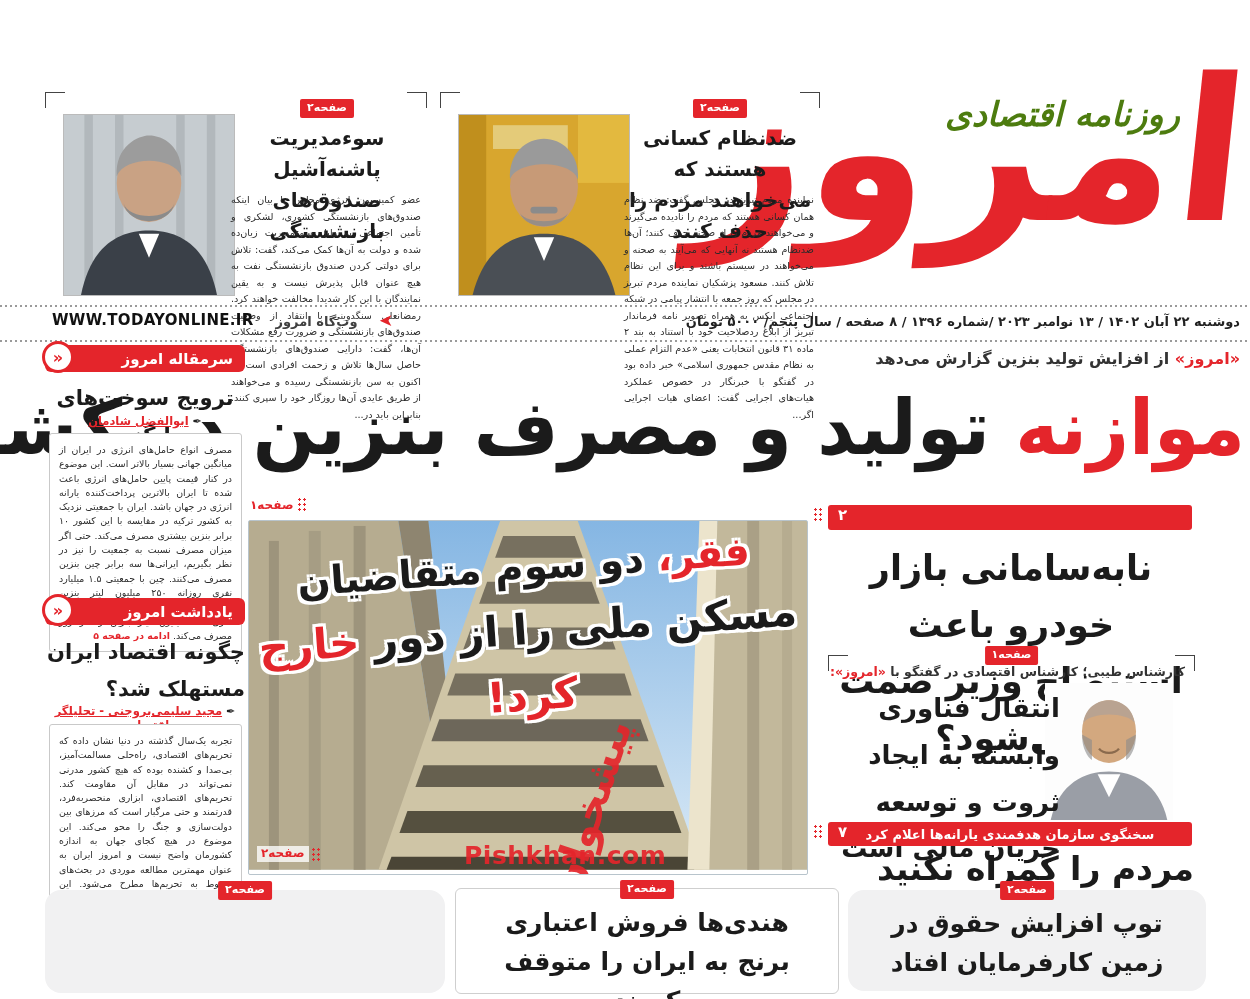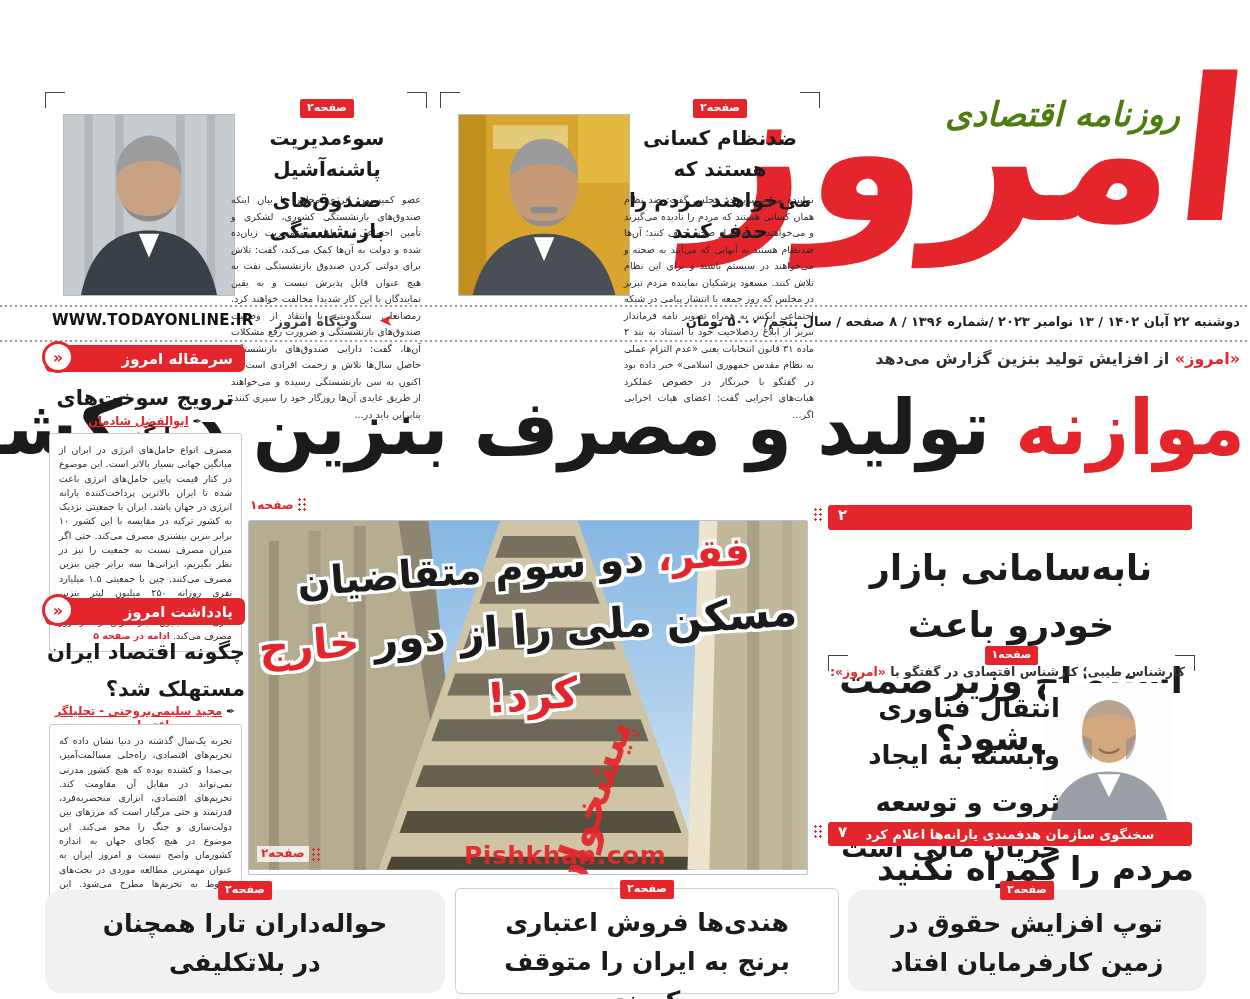--- a/index.html
+++ b/index.html
@@ -251,21 +251,20 @@
 
   <div class="redbar" style="top:822px;height:24px;">
     <span>سخنگوی سازمان هدفمندی یارانه‌ها اعلام کرد</span>
     <span class="num">۷</span>
     <span class="bardots dotgrid"></span>
   </div>
   <div class="abs gomrah">مردم را گمراه نکنید</div>
 
   <div class="bbox gray" style="left:45px;top:890px;width:400px;height:103px;">
     <span class="chip pagechip">صفحه۲</span>
-    <h2 style="padding:15px 40px 0;">حواله‌داران تارا همچنان در بلاتکلیفی</h2>
   </div>
 
   <div class="bbox whiteb" style="left:455px;top:888px;width:384px;height:106px;">
     <span class="chip pagechip">صفحه۲</span>
     <h2 style="padding:15px 30px 0;">هندی‌ها فروش اعتباری برنج به ایران را متوقف کردند</h2>
   </div>
 
   <div class="bbox gray" style="left:848px;top:890px;width:358px;height:101px;">
     <span class="chip pagechip">صفحه۲</span>
     <h2 style="padding:15px 26px 0;">توپ افزایش حقوق در زمین کارفرمایان افتاد</h2>

